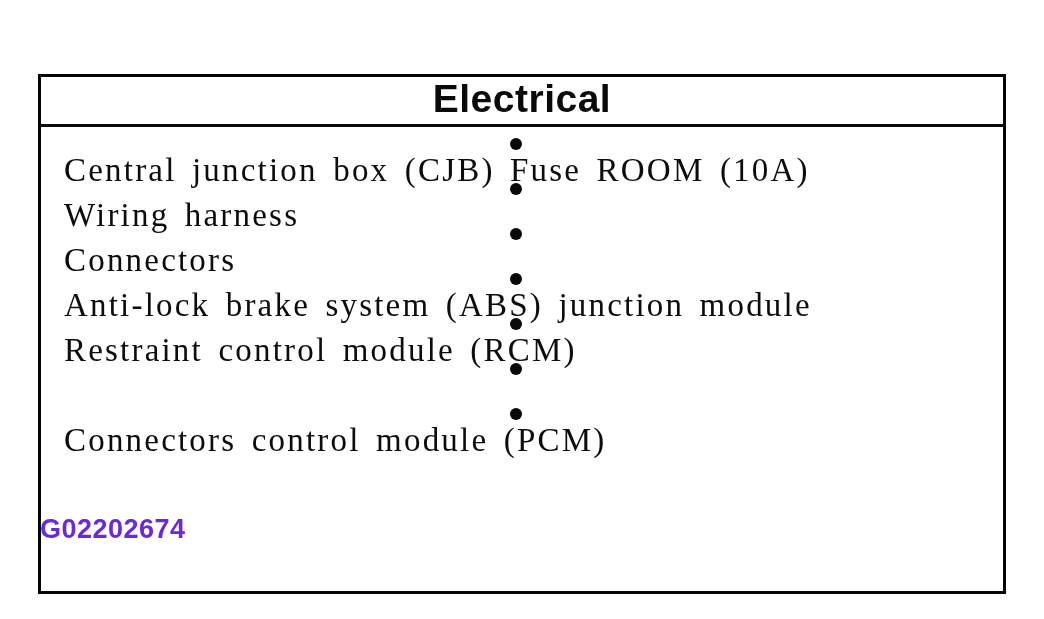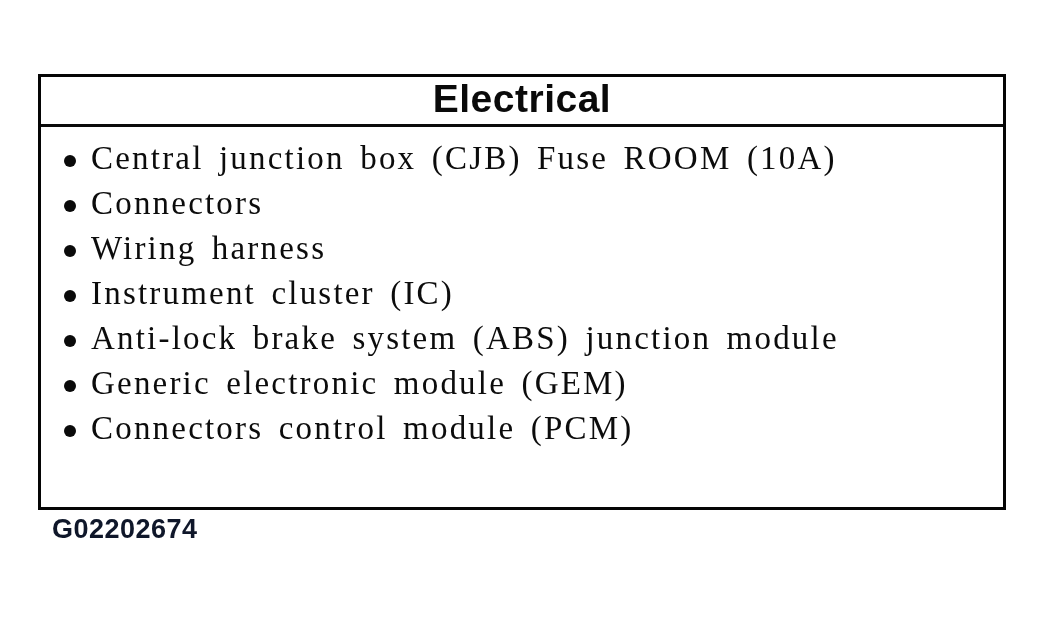--- a/index.html
+++ b/index.html
@@ -19,21 +19,21 @@
     height: 619px;
     background: #ffffff;
   }
 
   
   .panel {
     position: absolute;
     left: 38px;
     top: 74px;
     width: 968px;
-    height: 436px;
+    height: 520px;
     border: 3px solid #050505;
     background: #ffffff;
   }
 
   
   .panel-header {
     height: 50px;
     border-bottom: 3px solid #0a0a0a;
     display: flex;
     align-items: center;
@@ -60,43 +60,44 @@
 
   .item {
     display: flex;
     align-items: baseline;
     height: 45px;
     font-size: 33px;
     letter-spacing: 2.2px;
     word-spacing: 5px;
     white-space: nowrap;
     color: #0c0c0c;
+    flex-direction: column;
   }
 
   .bullet {
     flex: 0 0 auto;
     width: 12px;
     height: 12px;
     border-radius: 50%;
     background: #0a0a0a;
     margin-right: 15px;
     align-self: center;
     transform: translateY(-2px);
   }
 
   
   .figure-id {
     position: absolute;
-    left: 52px;
+    left: 40px;
     top: 514px;
     font-family: "Liberation Sans", sans-serif;
     font-weight: bold;
     font-size: 27px;
     letter-spacing: 0.5px;
-    color: #0f172a;
+    color: #6d28d9;
   }
 </style>
 </head>
 <body>
 
 <div class="page">
 
   <div class="panel">
 
     <div class="panel-header">
@@ -106,42 +107,41 @@
     <div class="panel-body">
       <ul class="item-list">
 
         <li class="item">
           <span class="bullet"></span>
           <span class="item-text">Central junction box (CJB) Fuse ROOM (10A)</span>
         </li>
 
         <li class="item">
           <span class="bullet"></span>
-          <span class="item-text">Connectors</span>
-        </li>
-
-        <li class="item">
-          <span class="bullet"></span>
           <span class="item-text">Wiring harness</span>
         </li>
 
         <li class="item">
           <span class="bullet"></span>
-          <span class="item-text">Instrument cluster (IC)</span>
+          <span class="item-text">Connectors</span>
         </li>
+
 
         <li class="item">
           <span class="bullet"></span>
           <span class="item-text">Anti-lock brake system (ABS) junction module</span>
         </li>
 
+        <li class="item">
+          <span class="bullet"></span>
+          <span class="item-text">Restraint control module (RCM)</span>
+        </li>
 
         <li class="item">
           <span class="bullet"></span>
-          <span class="item-text">Generic electronic module (GEM)</span>
         </li>
 
         <li class="item">
           <span class="bullet"></span>
           <span class="item-text">Connectors control module (PCM)</span>
         </li>
 
       </ul>
     </div>
 

